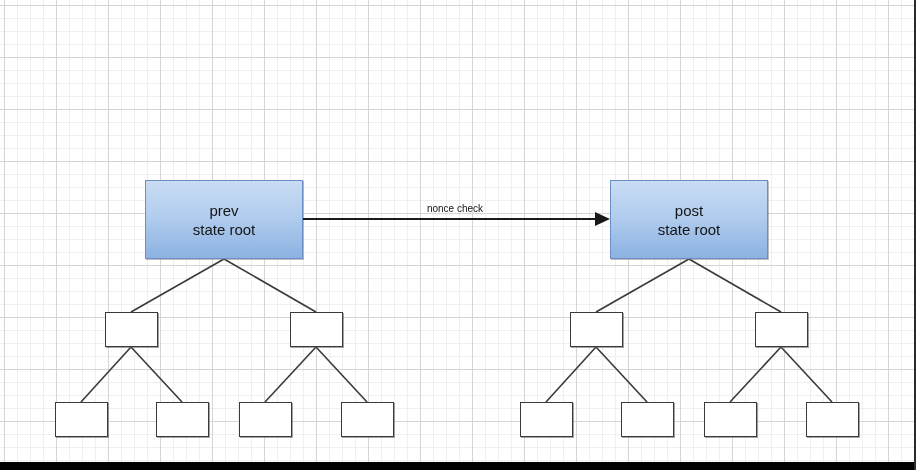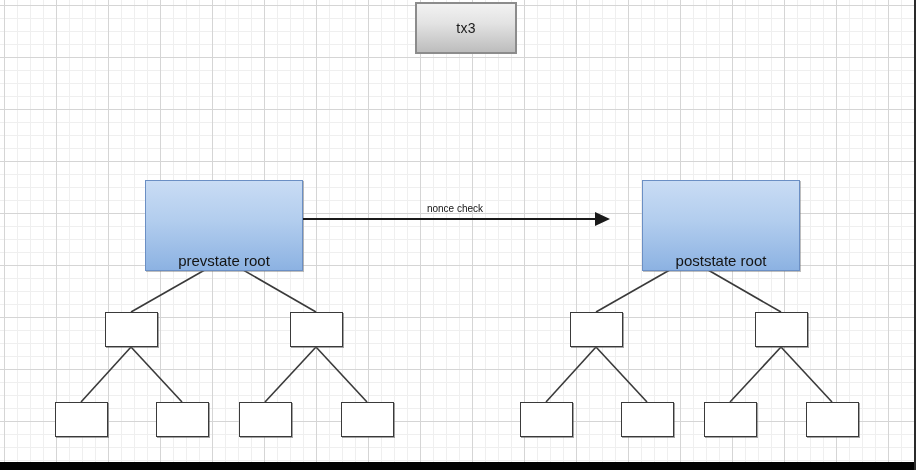--- a/index.html
+++ b/index.html
@@ -54,33 +54,34 @@
     color: #1a1a1a;
     letter-spacing: 0.2px;
   }
   .tx-box.last { border-bottom-width: 2px; }
 
   
   .state-box {
     position: absolute;
     box-sizing: border-box;
     width: 158px;
-    height: 91px;
+    height: 79px;
     border: 1px solid #6b8fc4;
     background: linear-gradient(to bottom, #c9dcf4 0%, #b2cdee 45%, #8cb2e2 100%);
     box-shadow: 1px 1px 0 rgba(110,110,110,0.45);
     display: flex;
-    align-items: flex-end;
+    flex-direction: column;
+    align-items: center;
     justify-content: center;
     font-size: 15px;
     line-height: 19px;
     color: #141414;
   }
   #prev-state-root { left: 145px; top: 180px; }
-  #post-state-root { left: 610px; top: 180px; margin-left: 32px; }
+  #post-state-root { left: 610px; top: 180px; }
 
   
   .arrow-line {
     position: absolute;
     left: 303px;
     top: 218px;
     width: 296px;
     height: 2px;
     background: #1a1a1a;
   }
@@ -146,21 +147,20 @@
 
       <line x1="596" y1="347" x2="546" y2="402"></line>
       <line x1="596" y1="347" x2="647" y2="402"></line>
 
       <line x1="781" y1="347" x2="730" y2="402"></line>
       <line x1="781" y1="347" x2="832" y2="402"></line>
     </g>
   </svg>
 
   <div class="tx-stack">
-    <div class="tx-box last">tx3</div>
   </div>
 
   <div class="state-box" id="prev-state-root">
     <span>prev</span>
     <span>state root</span>
   </div>
 
   <div class="state-box" id="post-state-root">
     <span>post</span>
     <span>state root</span>

